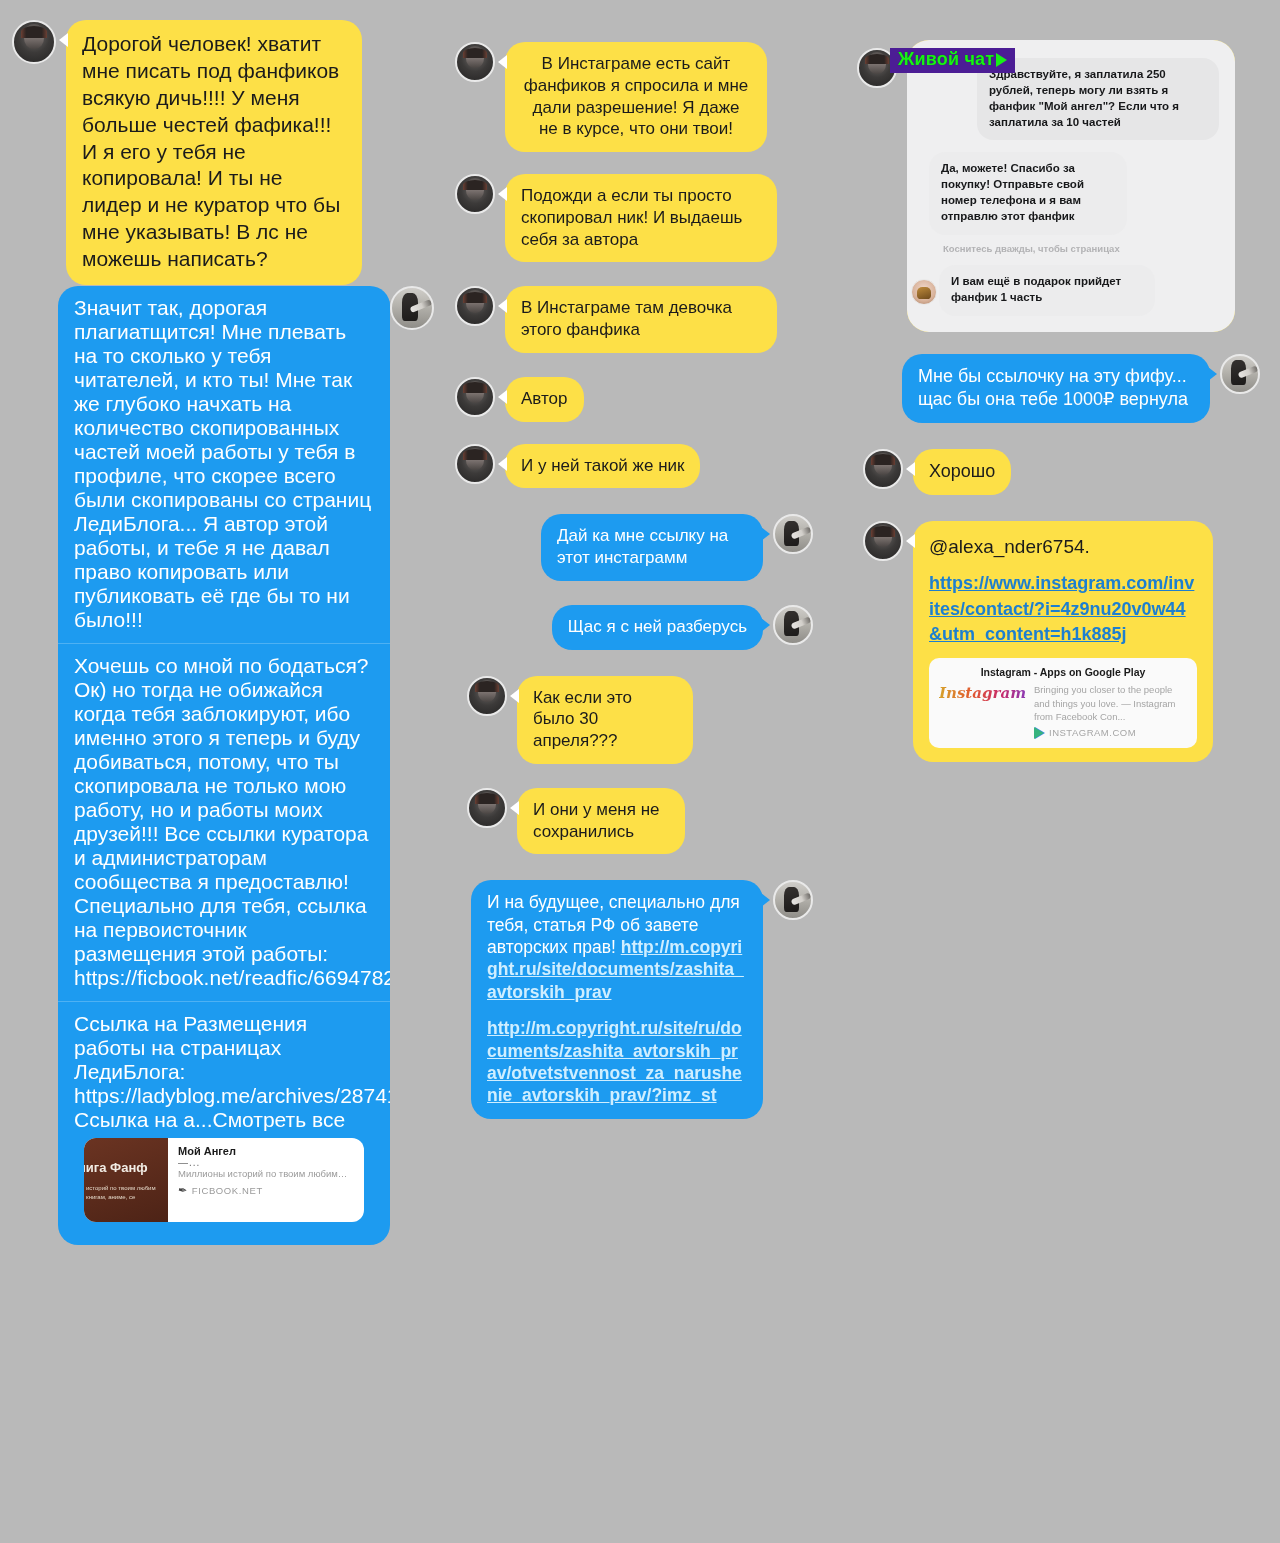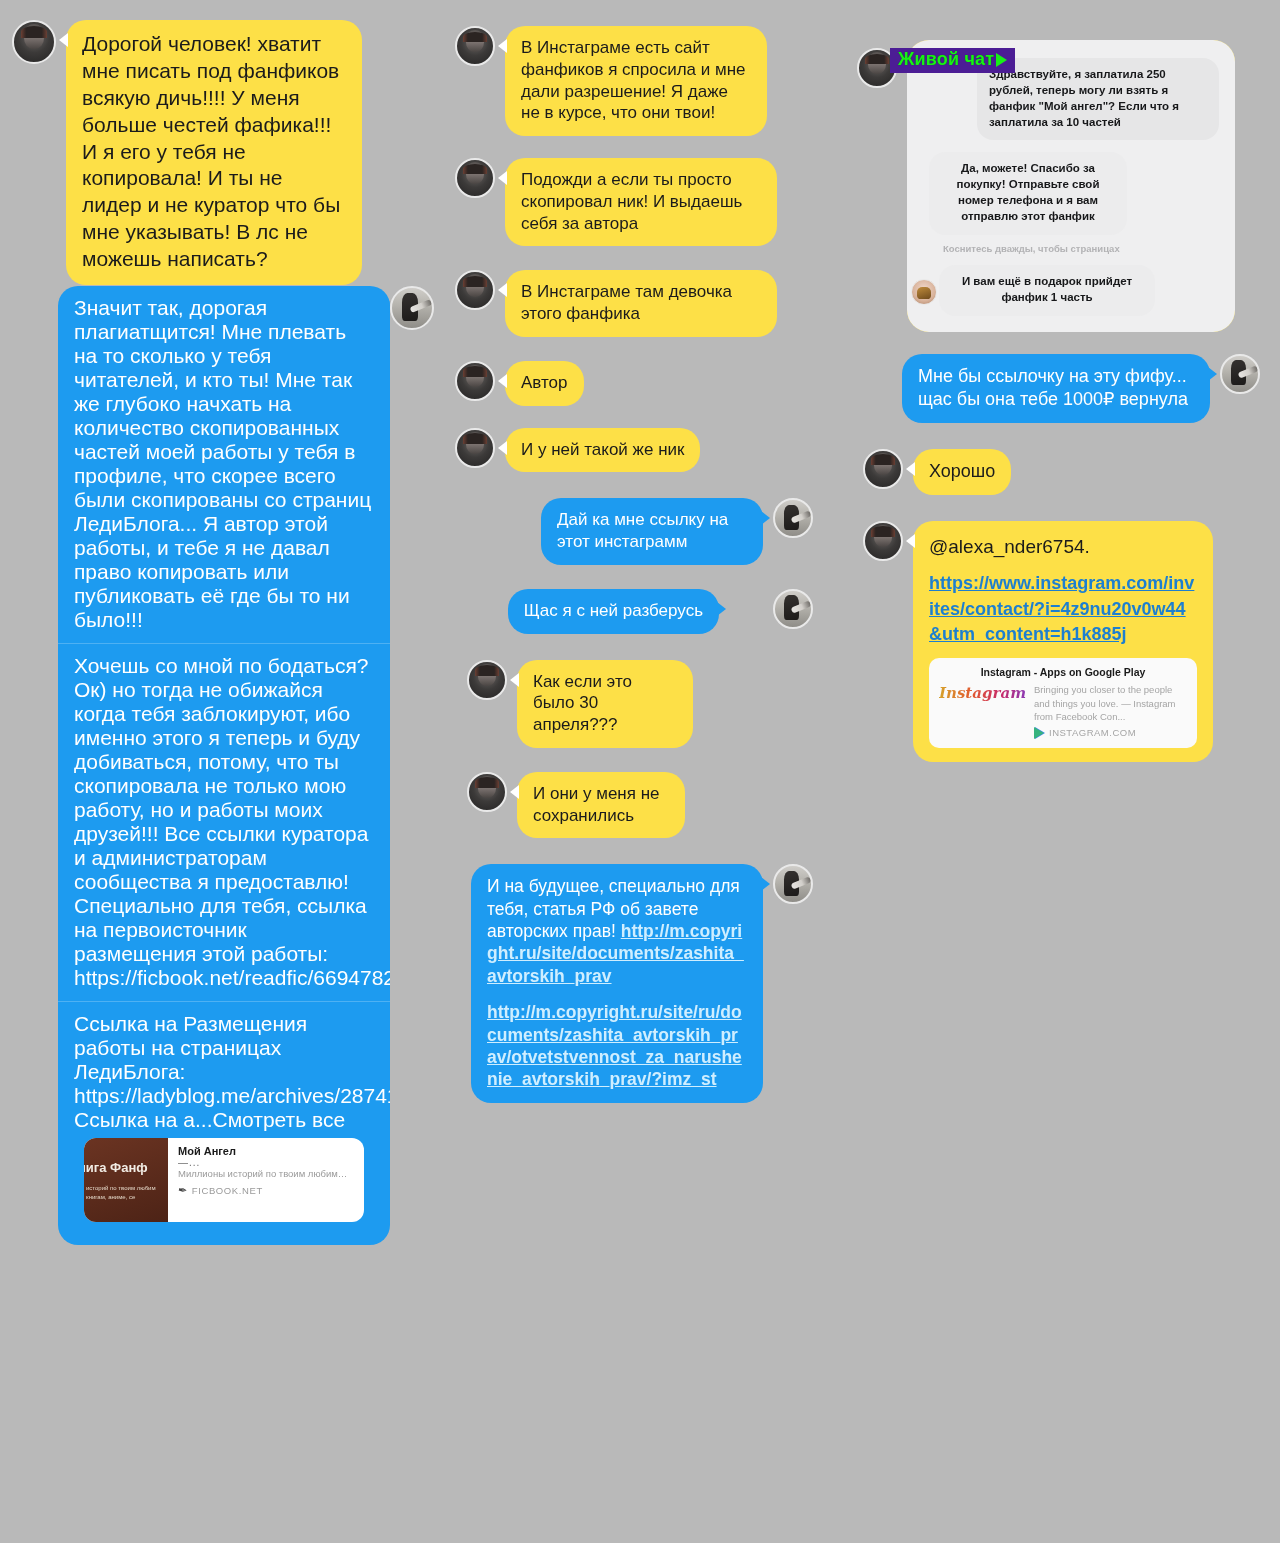--- a/index.html
+++ b/index.html
@@ -251,21 +251,21 @@
   
   .nested-shot {
     background: #efeff0;
     border-radius: 22px;
     padding: 18px 16px 16px 22px;
     position: relative;
     width: 328px;
   }
   .nested-shot .nrow { display: flex; margin-bottom: 12px; }
   .nested-shot .nrow.r { justify-content: flex-end; }
-  .nested-shot .nrow.l { justify-content: flex-start; text-align: center; }
+  .nested-shot .nrow.l { justify-content: flex-start; }
   .nb {
     background: #e6e6e7;
     border-radius: 16px;
     padding: 9px 12px 10px;
     font-size: 11.5px;
     line-height: 1.38;
     color: #17181a;
     font-weight: 700;
     max-width: 242px;
   }
@@ -332,21 +332,21 @@
             </div>
           </div>
         </div>
       </div>
       <div class="avatar guy" style="margin-top:0;"></div>
     </div>
   </div>
 
   <div class="col col-mid">
 
-    <div class="row in" style="margin-top:26px;">
+    <div class="row in" style="margin-top:42px;text-align:center;">
       <div class="avatar girl small"></div>
       <div class="bubble in" style="width:262px;font-size:17px;">В Инстаграме есть сайт фанфиков я спросила и мне дали разрешение! Я даже не в курсе, что они твои!</div>
     </div>
 
     <div class="row in" style="margin-top:22px;">
       <div class="avatar girl small"></div>
       <div class="bubble in" style="width:272px;font-size:17px;">Подожди  а если ты просто скопировал ник! И выдаешь себя за автора</div>
     </div>
 
     <div class="row in" style="margin-top:24px;">
@@ -362,21 +362,21 @@
     <div class="row in" style="margin-top:22px;">
       <div class="avatar girl small"></div>
       <div class="bubble in" style="font-size:17px;">И у ней такой же ник</div>
     </div>
 
     <div class="row out" style="margin-top:26px;width:358px;">
       <div class="bubble out" style="width:222px;font-size:17px;">Дай ка мне ссылку на этот инстаграмм</div>
       <div class="avatar guy small"></div>
     </div>
 
-    <div class="row out" style="margin-top:24px;width:358px;gap:44px;">
+    <div class="row out" style="margin-top:24px;width:358px;">
       <div class="bubble out" style="font-size:17px;">Щас я с ней разберусь</div>
       <div class="avatar guy small"></div>
     </div>
 
     <div class="row in" style="margin-top:26px;margin-left:12px;">
       <div class="avatar girl small"></div>
       <div class="bubble in" style="width:176px;font-size:17px;">Как если это было 30 апреля???</div>
     </div>
 
     <div class="row in" style="margin-top:24px;margin-left:12px;">

